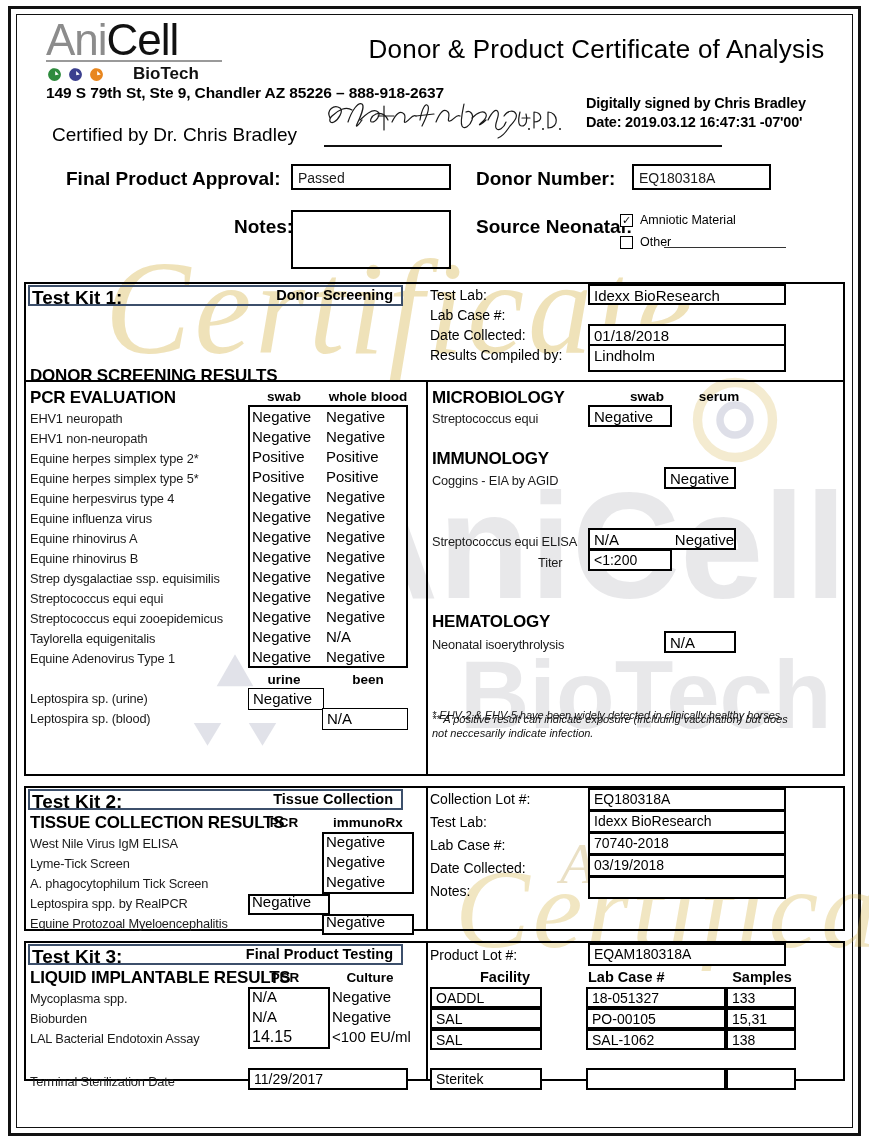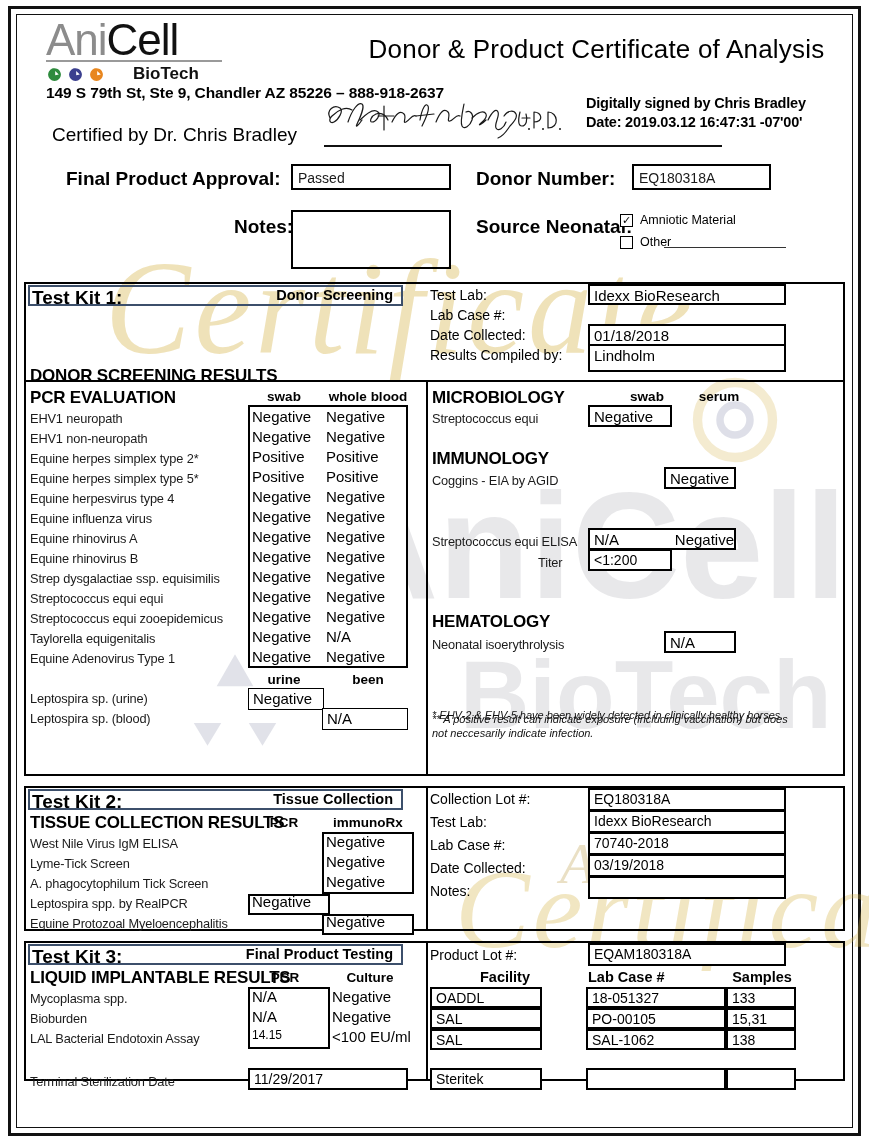--- a/index.html
+++ b/index.html
@@ -444,21 +444,21 @@
 
     <div class="k3box" style="left:222px; top:44px; width:82px; height:62px;"></div>
     <div id="kit3-left-rows">
         <div class="row-label" style="position: absolute; left: 4px; top: 48px;">Mycoplasma spp.</div>
         <div class="cellval" style="position: absolute; left: 226px; top: 45px; width: 78px;">N/A</div>
         <div class="cellval" style="position: absolute; left: 306px; top: 45px; width: 92px;">Negative</div>
         <div class="row-label" style="position: absolute; left: 4px; top: 68px;">Bioburden</div>
         <div class="cellval" style="position: absolute; left: 226px; top: 65px; width: 78px;">N/A</div>
         <div class="cellval" style="position: absolute; left: 306px; top: 65px; width: 92px;">Negative</div>
         <div class="row-label" style="position: absolute; left: 4px; top: 88px;">LAL Bacterial Endotoxin Assay</div>
-        <div class="cellval" style="position: absolute; left: 226px; top: 85px; width: 78px; font-size: 12px;">14.15</div>
+        <div class="cellval" style="position: absolute; left: 226px; top: 85px; width: 78px; font-size: 16px;">14.15</div>
         <div class="cellval" style="position: absolute; left: 306px; top: 85px; width: 92px;">&lt;100 EU/ml</div>
       </div>
 
     <div class="row-label" style="position:absolute; left:4px; top:131px;">Terminal Sterilization Date</div>
     <div class="k3box" style="left:222px; top:125px; width:160px; height:22px;">
       <div class="cellval" style="padding:1px 0 0 4px; font-size:14px;">11/29/2017</div>
       </div>
 
     <div style="position:absolute; left:400px; top:0; bottom:0; border-left:2.5px solid #000;"></div>
     <div class="labinfo" style="left:404px; top:4px;">Product Lot #:</div>

